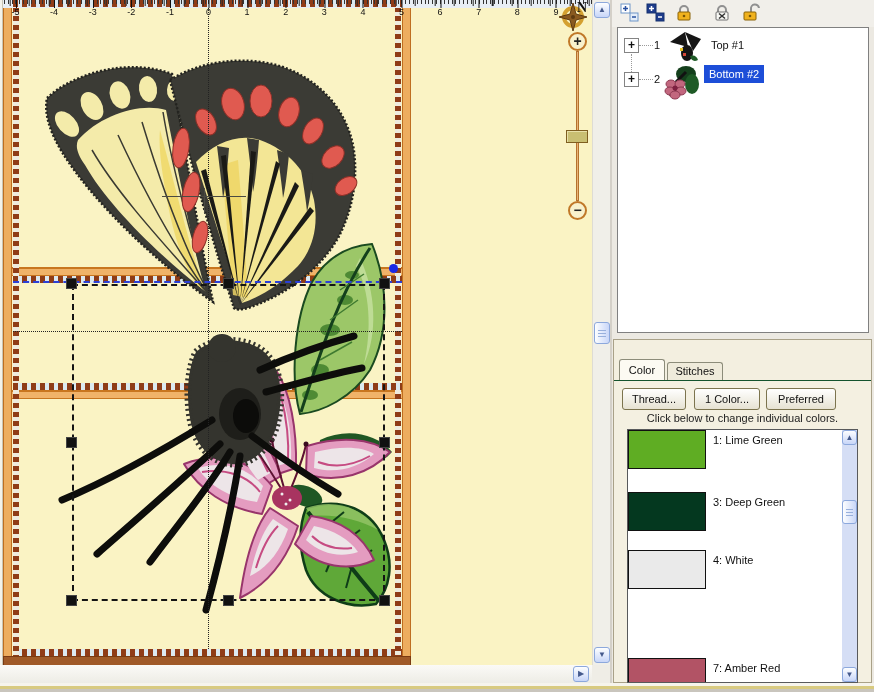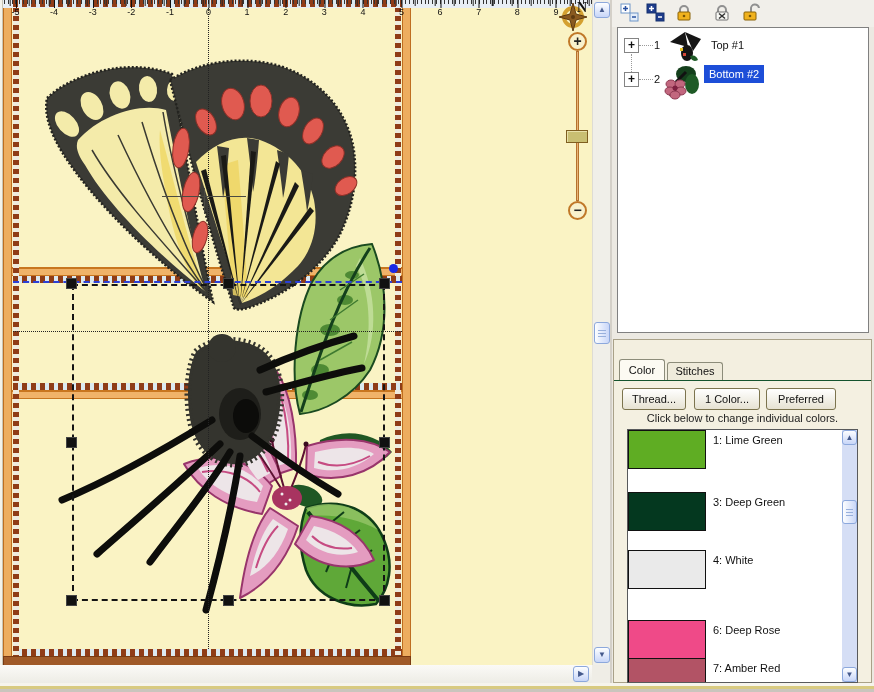--- a/index.html
+++ b/index.html
@@ -432,24 +432,20 @@
             <span class="swatch-label">1: Lime Green</span>
           </div>
           <div class="color-row" style="top:62px;">
             <div class="swatch" style="background: rgb(4, 56, 31);"></div>
             <span class="swatch-label">3: Deep Green</span>
           </div>
           <div class="color-row" style="top:114px;margin-top:6px;">
             <div class="swatch" style="background: rgb(234, 234, 234);"></div>
             <span class="swatch-label">4: White</span>
           </div>
-          <div class="color-row" style="top:190px;">
-            <div class="swatch" style="background: rgb(239, 74, 136);"></div>
-            <span class="swatch-label">6: Deep Rose</span>
-          </div>
           <div class="color-row" style="top:228px;">
             <div class="swatch" style="background: rgb(178, 83, 101);"></div>
             <span class="swatch-label">7: Amber Red</span>
           </div>
           <div class="list-sb">
             <div class="sb-btn" style="left:0;top:0;">▲</div>
             <div class="sb-thumb" style="left:0;top:70px;width:15px;height:24px;">
                 <div class="grip"></div>
               </div>
             <div class="sb-btn" style="left:0;top:237px;">▼</div>

